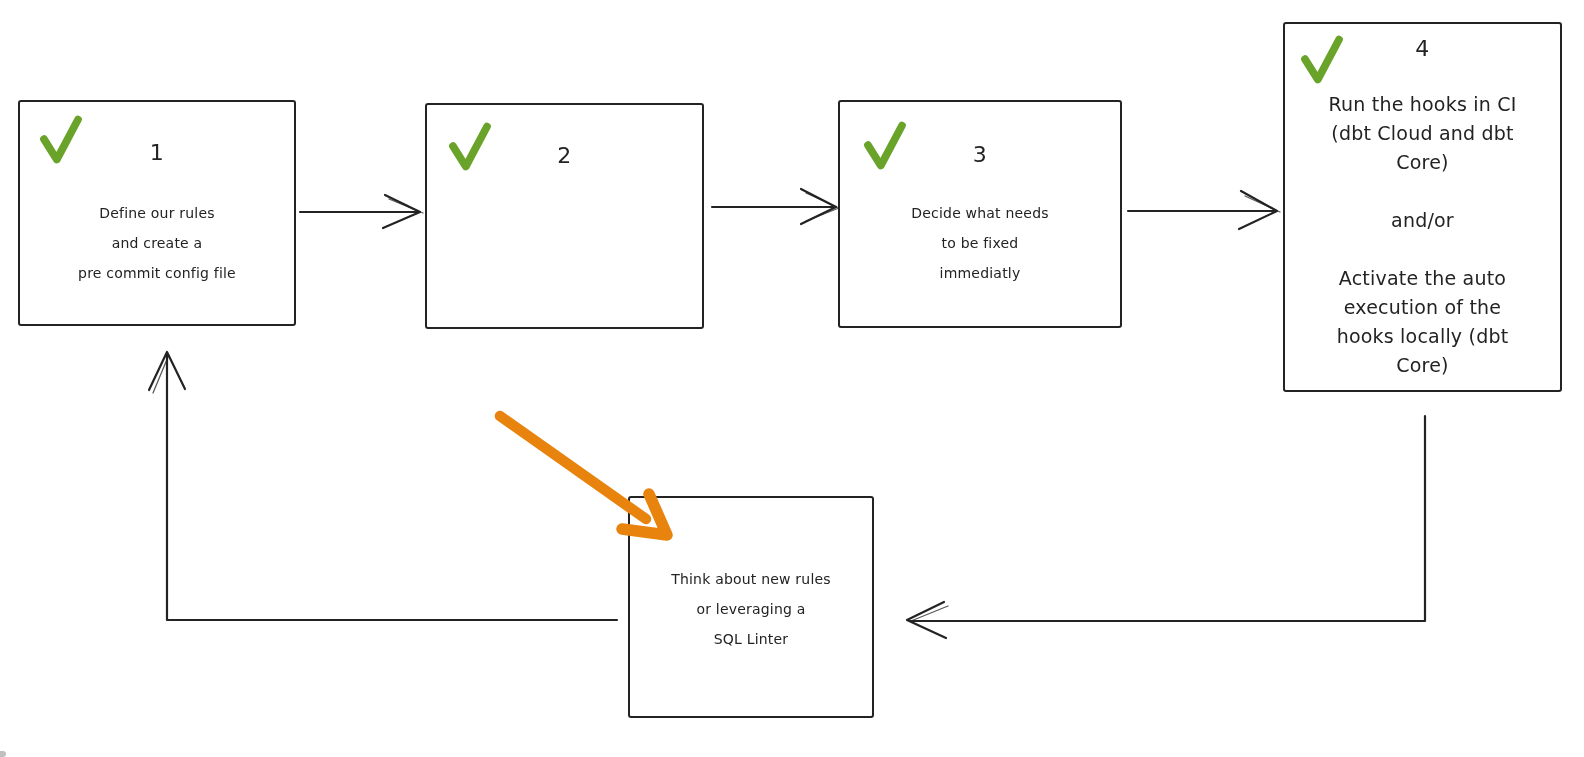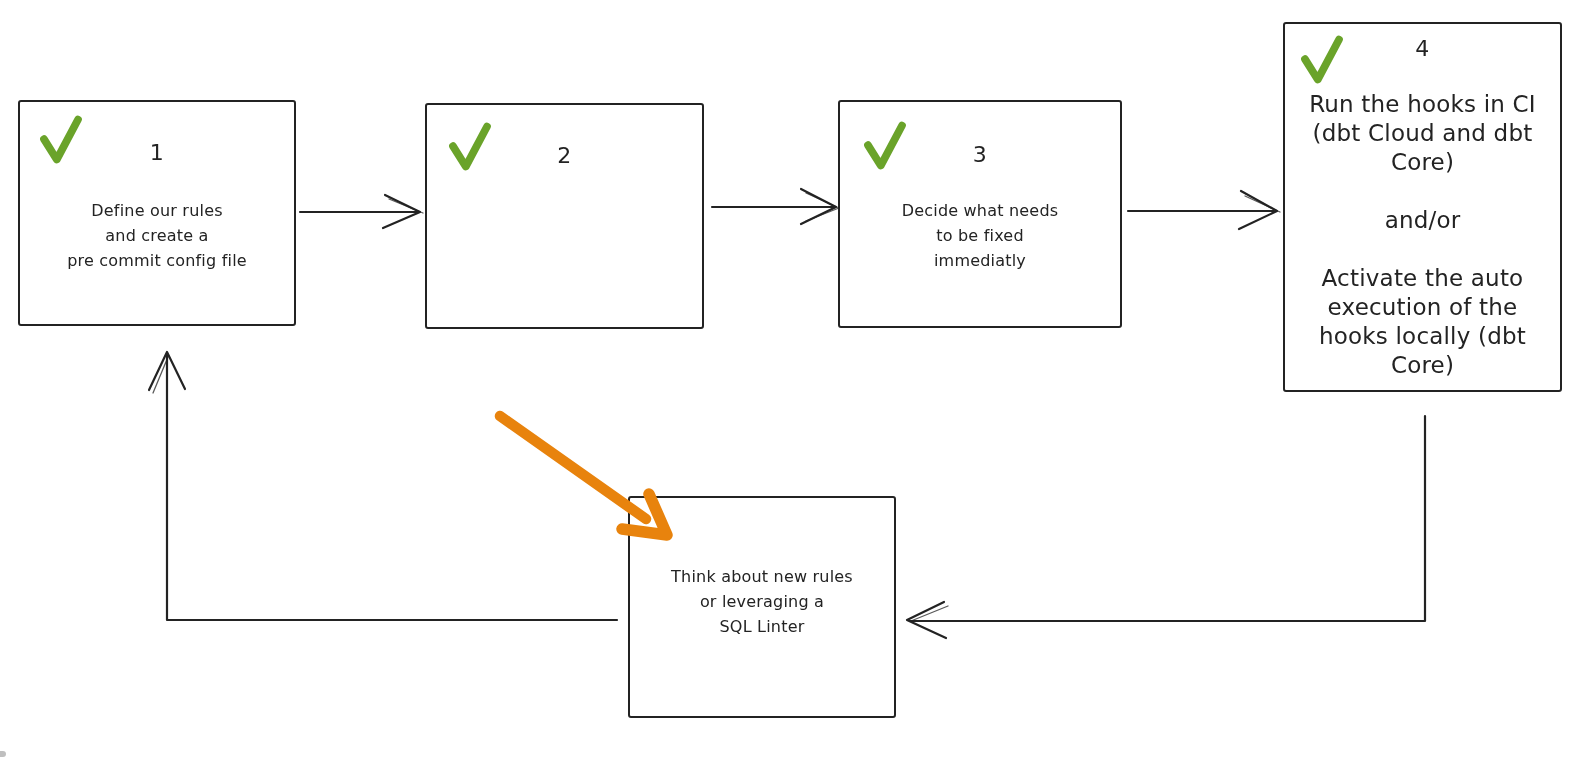--- a/index.html
+++ b/index.html
@@ -44,28 +44,28 @@
     text-align: center;
     font-size: 22px;
     font-weight: 500;
     color: var(--ink);
     letter-spacing: 0.5px;
   }
   .box-text {
     position: absolute;
     left: 4px; right: 4px;
     text-align: center;
-    font-size: 16px;
-    line-height: 25px;
+    font-size: 14px;
+    line-height: 30px;
     color: var(--ink);
     white-space: pre-line;
     letter-spacing: 0.2px;
   }
   .box-text.dense {
-    font-size: 23px;
+    font-size: 19px;
     line-height: 29px;
   }
   .overlay {
     position: absolute;
     left: 0; top: 0;
     width: 1584px; height: 757px;
     pointer-events: none;
   }
   .overlay path {
     fill: none;
@@ -134,21 +134,21 @@
 Core)
 
 and/or
 
 Activate the auto
 execution of the
 hooks locally (dbt
 Core)</div>
   </div>
 
-  <div class="box" style="left:628px; top:496px; width:268px; height:222px;">
+  <div class="box" style="left:628px; top:496px; width:246px; height:222px;">
     <div class="box-text" style="top:66px;">Think about new rules
 or leveraging a
 SQL Linter</div>
   </div>
 
   <svg class="overlay" viewBox="0 0 1584 757" width="1584" height="757">
 
     <g>
       <path d="M300 212 H417"></path>
       <path d="M385 195 L420 212 L383 228"></path>

